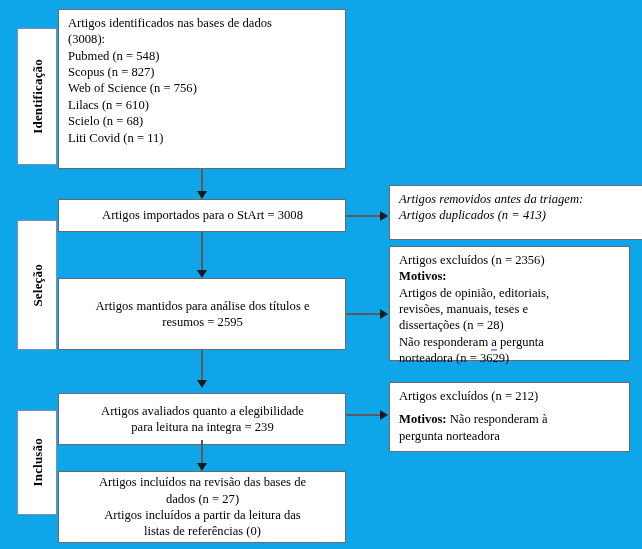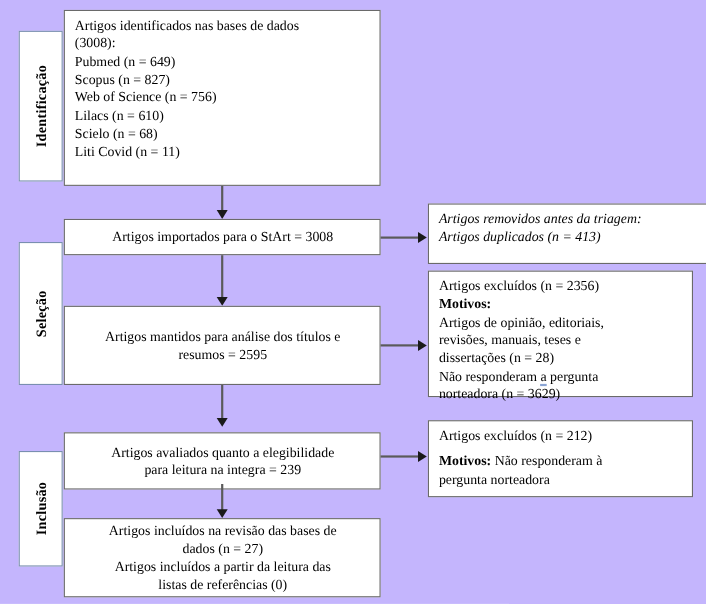--- a/index.html
+++ b/index.html
@@ -8,21 +8,21 @@
     background: #ffffff;
   }
   body {
     font-family: "Liberation Serif", "DejaVu Serif", serif;
     color: #000000;
   }
   #diagram {
     position: relative;
     width: 642px;
     height: 549px;
-    background: #c4b5fd;
+    background: #0ea5e9;
     overflow: hidden;
   }
 
   
   .stage-label {
     position: absolute;
     border: 1px solid #7a8fb0;
     background: #ffffff;
     box-sizing: border-box;
     display: flex;
@@ -107,21 +107,21 @@
   </div>
 
   <div class="stage-label" style="left:17px; top:410px; width:40px; height:105px;">
     <span class="stage-text">Inclusão</span>
   </div>
 
   <div class="fbox left" style="left:58px; top:9px; width:288px; height:160px;">
     <div class="inner">
       <div>Artigos identificados nas bases de dados</div>
       <div>(3008):</div>
-      <div>Pubmed (n = 649)</div>
+      <div>Pubmed (n = 548)</div>
       <div>Scopus (n = 827)</div>
       <div>Web of Science (n = 756)</div>
       <div>Lilacs (n = 610)</div>
       <div>Scielo (n = 68)</div>
       <div>Liti Covid (n = 11)</div>
     </div>
   </div>
 
   <div class="vline" style="left:201px; top:169px; height:24px;"></div>
   <div class="arrow-down" style="left:197px; top:191px;"></div>

